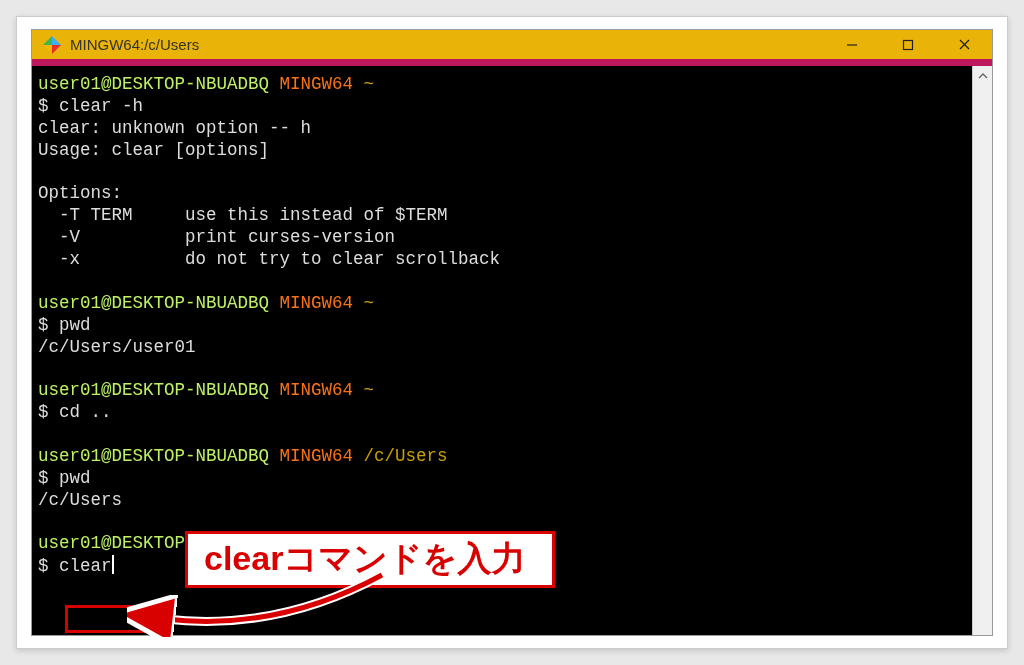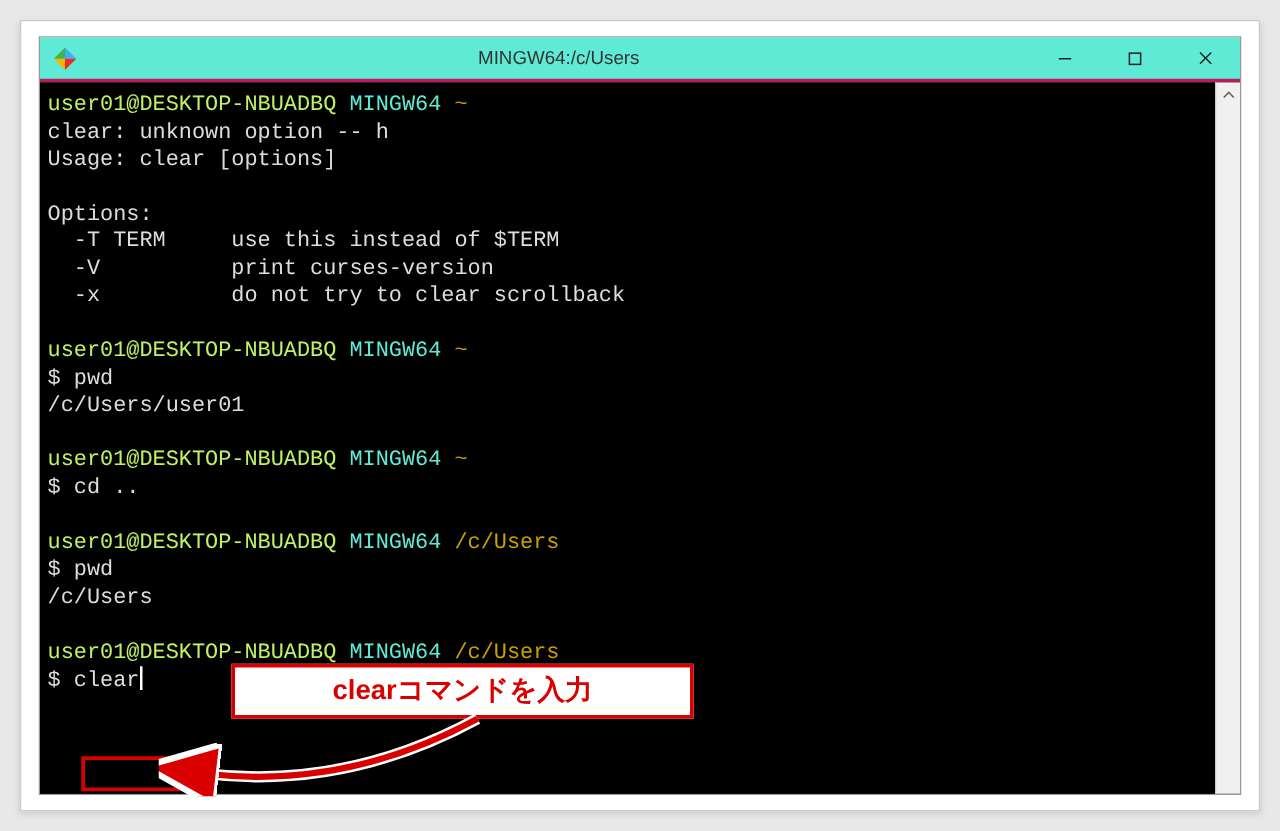--- a/index.html
+++ b/index.html
@@ -24,26 +24,25 @@
     background: #fff;
     border: 1px solid #999;
     width: 100%;
     height: 100%;
     display: flex;
     flex-direction: column;
     position: relative;
   }
   .titlebar {
     height: 36px;
-    background: #5eead4;
+    background: #eab308;
     display: flex;
     align-items: center;
-    border-bottom: 3px solid #be185d;
+    border-bottom: 7px solid #be185d;
     user-select: none;
-    text-align: center;
   }
   .titlebar .app-icon {
     width: 20px; height: 20px;
     margin: 0 8px 0 10px;
     position: relative;
     flex-shrink: 0;
   }
   .titlebar .title-text {
     font-size: 15px;
     color: #333;
@@ -91,44 +90,44 @@
     height: 20px;
     width: 100%;
     display: flex;
     align-items: center;
     justify-content: center;
     color: #666;
     font-size: 10px;
     cursor: pointer;
   }
   .usr { color: #bef264; }
-  .env { color: #5eead4; }
+  .env { color: #f97316; }
   .path { color: #c8a000; }
   .prompt-dollar { color: #ddd; }
   .out { color: #ddd; }
   .cursor-block {
     display:inline-block;
     width: 2px; height: 1.05em;
     background: #fff;
     vertical-align: -0.15em;
   }
   .highlight-box {
     position: absolute;
     border: 3px solid #d90000;
     pointer-events: none;
   }
   .callout {
     position: absolute;
     border: 3px solid #d90000;
     background: #fff;
     color: #d90000;
     font-weight: 700;
-    font-size: 22px;
+    font-size: 34px;
     padding: 6px 16px 8px 16px;
-    text-align: center;
+    text-align: left;
     pointer-events: none;
     font-family: "Meiryo", "Yu Gothic", Arial, sans-serif;
     line-height: 1.1;
   }
   .arrow-svg {
     position: absolute;
     pointer-events: none;
   }
 </style>
 </head>
@@ -162,21 +161,21 @@
         <div class="win-btn close">
           <svg width="13" height="13">
               <line x1="2" y1="2" x2="11" y2="11" stroke="#222" stroke-width="1.2"></line>
               <line x1="11" y1="2" x2="2" y2="11" stroke="#222" stroke-width="1.2"></line>
             </svg>
         </div>
       </div>
     </div>
 
     <div class="terminal-area">
-      <div id="terminal" class="terminal"><div><span class="usr">user01@DESKTOP-NBUADBQ</span><span class="env"> MINGW64 </span><span class="path">~</span></div><div class="out">clear: unknown option -- h
+      <div id="terminal" class="terminal"><div><span class="usr">user01@DESKTOP-NBUADBQ</span><span class="env"> MINGW64 </span><span class="path">~</span></div><div><span class="prompt-dollar">$ </span><span class="out">clear -h</span></div><div class="out">clear: unknown option -- h
 Usage: clear [options]
 
 Options:
   -T TERM     use this instead of $TERM
   -V          print curses-version
   -x          do not try to clear scrollback</div><div>&nbsp;</div><div><span class="usr">user01@DESKTOP-NBUADBQ</span><span class="env"> MINGW64 </span><span class="path">~</span></div><div><span class="prompt-dollar">$ </span><span class="out">pwd</span></div><div class="out">/c/Users/user01</div><div>&nbsp;</div><div><span class="usr">user01@DESKTOP-NBUADBQ</span><span class="env"> MINGW64 </span><span class="path">~</span></div><div><span class="prompt-dollar">$ </span><span class="out">cd ..</span></div><div>&nbsp;</div><div><span class="usr">user01@DESKTOP-NBUADBQ</span><span class="env"> MINGW64 </span><span class="path">/c/Users</span></div><div><span class="prompt-dollar">$ </span><span class="out">pwd</span></div><div class="out">/c/Users</div><div>&nbsp;</div><div><span class="usr">user01@DESKTOP-NBUADBQ</span><span class="env"> MINGW64 </span><span class="path">/c/Users</span></div><div><span class="prompt-dollar">$ </span><span class="out">clear</span><span class="cursor-block"></span></div></div>
       <div class="sb-track">
         <div class="sb-arrow">
           <svg width="10" height="10">
               <polyline points="1,7 5,3 9,7" fill="none" stroke="#666" stroke-width="1.4"></polyline>

